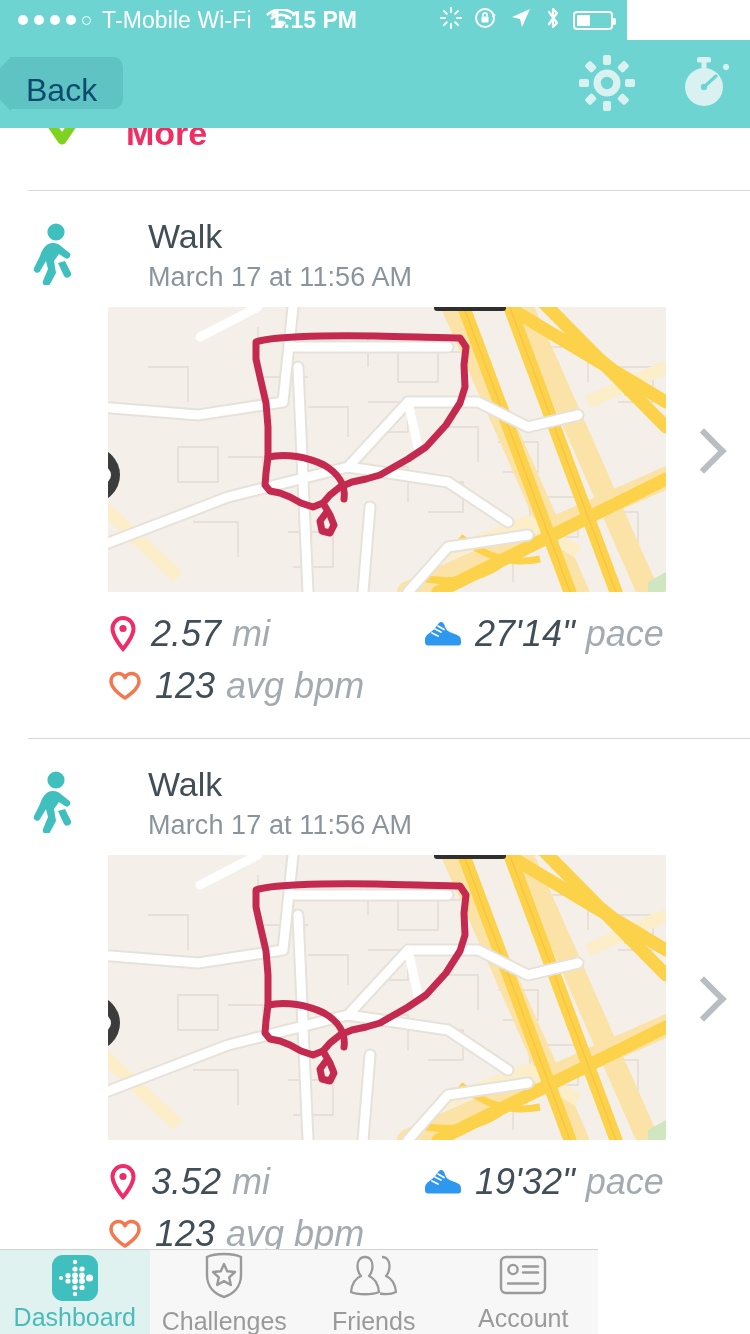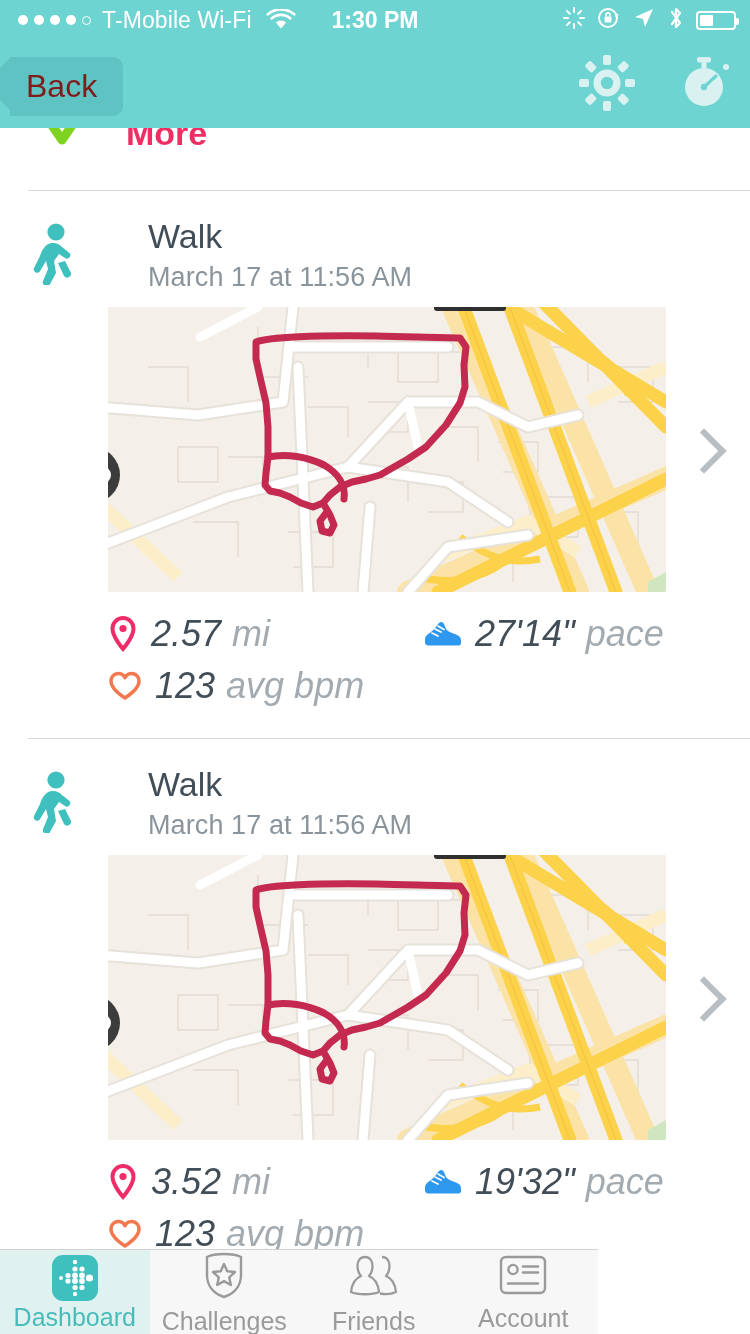--- a/index.html
+++ b/index.html
@@ -6,45 +6,45 @@
   body{
     width:750px;height:1334px;overflow:hidden;
     background:#ffffff;
     font-family:"Liberation Sans","DejaVu Sans",sans-serif;
     -webkit-font-smoothing:antialiased;
   }
   .phone{position:relative;width:750px;height:1334px;overflow:hidden;background:#fff;}
 
   
   .statusbar{
-    position:absolute;top:0;left:0;width:750px;height:40px;
+    position:absolute;top:0;left:0;width:627px;height:40px;
     background:#6ed4d1;color:#ffffff;
     display:flex;align-items:center;
   }
   .sb-left{display:flex;align-items:center;padding-left:18px;gap:8px;}
   .dots{display:flex;align-items:center;gap:6px;}
   .dot{width:10px;height:10px;border-radius:50%;background:#fff;}
   .dot.empty{background:transparent;border:1.5px solid #fff;width:7px;height:7px;}
   .carrier{font-size:23px;letter-spacing:.1px;margin-left:3px;}
   .sb-center{position:absolute;left:0;right:0;text-align:center;font-size:23px;font-weight:bold;}
   .sb-right{margin-left:auto;display:flex;align-items:center;gap:11px;padding-right:14px;}
   .bat{width:40px;height:19px;border:2px solid #fff;border-radius:4px;position:relative;box-sizing:border-box;}
   .bat:after{content:"";position:absolute;right:-5px;top:5px;width:3px;height:7px;background:#fff;border-radius:0 2px 2px 0;}
   .bat i{position:absolute;left:2px;top:2px;bottom:2px;width:35%;background:#fff;border-radius:1px;display:block;}
 
   
   .navbar{
     position:absolute;top:40px;left:0;width:750px;height:88px;
     background:#6ed4d1;
   }
   .backbtn{
-    position:absolute;left:10px;top:17px;height:59px;
-    background:#5ec3c2;display:flex;align-items:center;
+    position:absolute;left:10px;top:17px;height:52px;
+    background:#5ec3c2;display:flex;align-items:flex-end;
     padding:0 26px 0 16px;border-radius:0 10px 10px 0;
-    color:#7f1d1d;font-size:32px;
+    color:#0c4a6e;font-size:32px;
   }
   .backbtn:before{
     content:"";position:absolute;left:-26px;top:0;width:0;height:0;
     border-top:27px solid transparent;border-bottom:27px solid transparent;
     border-right:27px solid #5ec3c2;
   }
   .navtitle{
     position:absolute;left:0;right:0;top:21px;text-align:center;
     color:#fff;font-size:34px;font-weight:bold;
   }
@@ -120,21 +120,21 @@
       </span>
       <span class="carrier">T-Mobile Wi-Fi</span>
       <span style="margin-left:6px;display:flex;">
         <svg width="30" height="22" viewBox="0 0 30 22">
             <path d="M15 19.5 L9.8 13.4 a8 8 0 0 1 10.4 0 Z" fill="#fff"></path>
             <path d="M5.6 9.5 a14 14 0 0 1 18.8 0" stroke="#fff" stroke-width="2.6" fill="none" stroke-linecap="round"></path>
             <path d="M1.8 5.3 a20 20 0 0 1 26.4 0" stroke="#fff" stroke-width="2.6" fill="none" stroke-linecap="round"></path>
           </svg>
       </span>
     </div>
-    <div class="sb-center">1:30 PM</div>
+    <div class="sb-center">1:15 PM</div>
     <div class="sb-right">
       <span>
         <svg width="24" height="24" viewBox="0 0 24 24">
             <g stroke="#fff" stroke-width="2" stroke-linecap="round">
               <line x1="12" y1="2" x2="12" y2="6"></line>
               <line x1="12" y1="18" x2="12" y2="22"></line>
               <line x1="2" y1="12" x2="6" y2="12"></line>
               <line x1="18" y1="12" x2="22" y2="12"></line>
               <line x1="4.9" y1="4.9" x2="7.8" y2="7.8"></line>
               <line x1="16.2" y1="16.2" x2="19.1" y2="19.1"></line>

